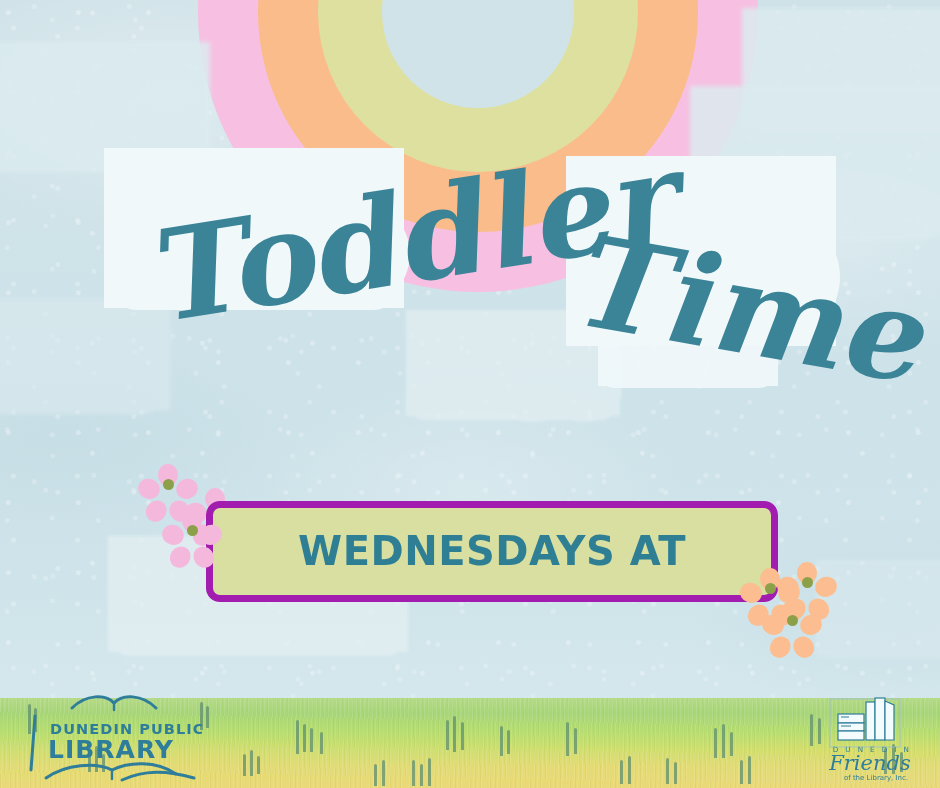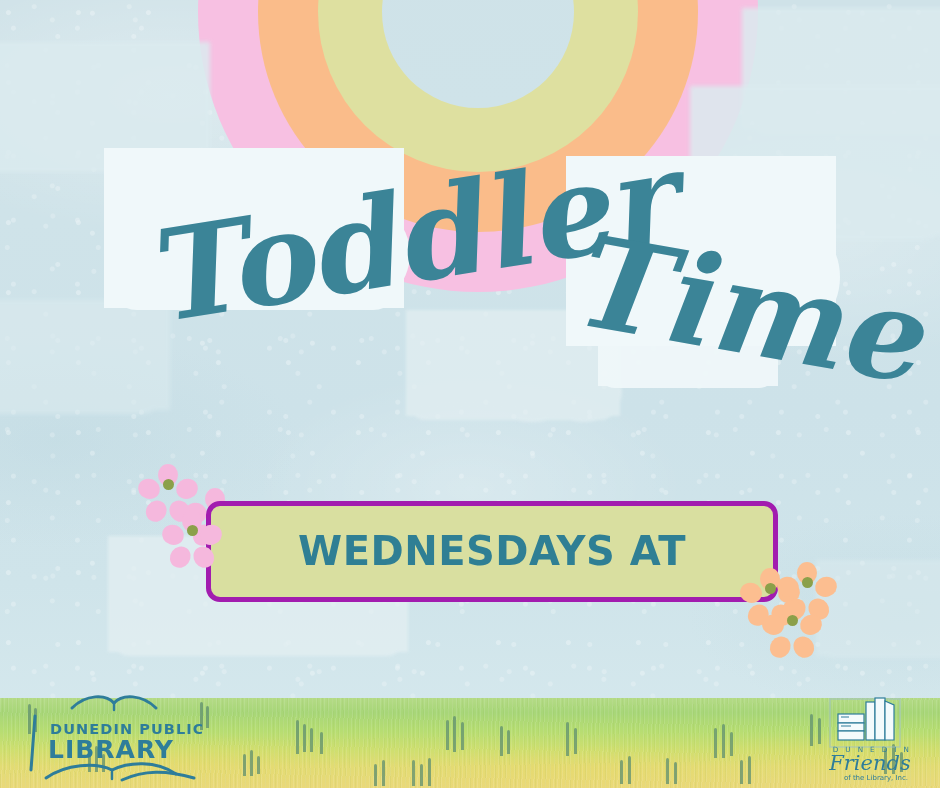--- a/index.html
+++ b/index.html
@@ -180,21 +180,21 @@
   .flower-peach .petal { background: #fcbe90; }
 
   
   #banner {
     position: absolute;
     left: 206px;
     top: 501px;
     width: 572px;
     height: 101px;
     background: #d9dfa0;
-    border: 5px solid #a21caf;
+    border: 7px solid #a21caf;
     border-radius: 14px;
     box-sizing: border-box;
     display: flex;
     flex-direction: row;
     align-items: center;
     justify-content: center;
     z-index: 6;
   }
   .banner-line {
     color: #2f7f94;

